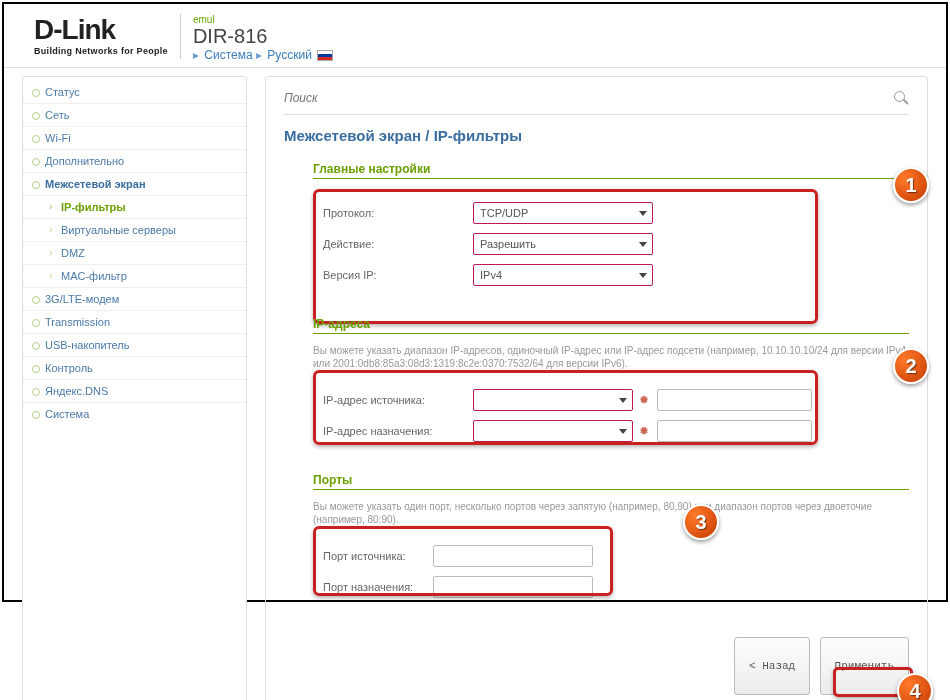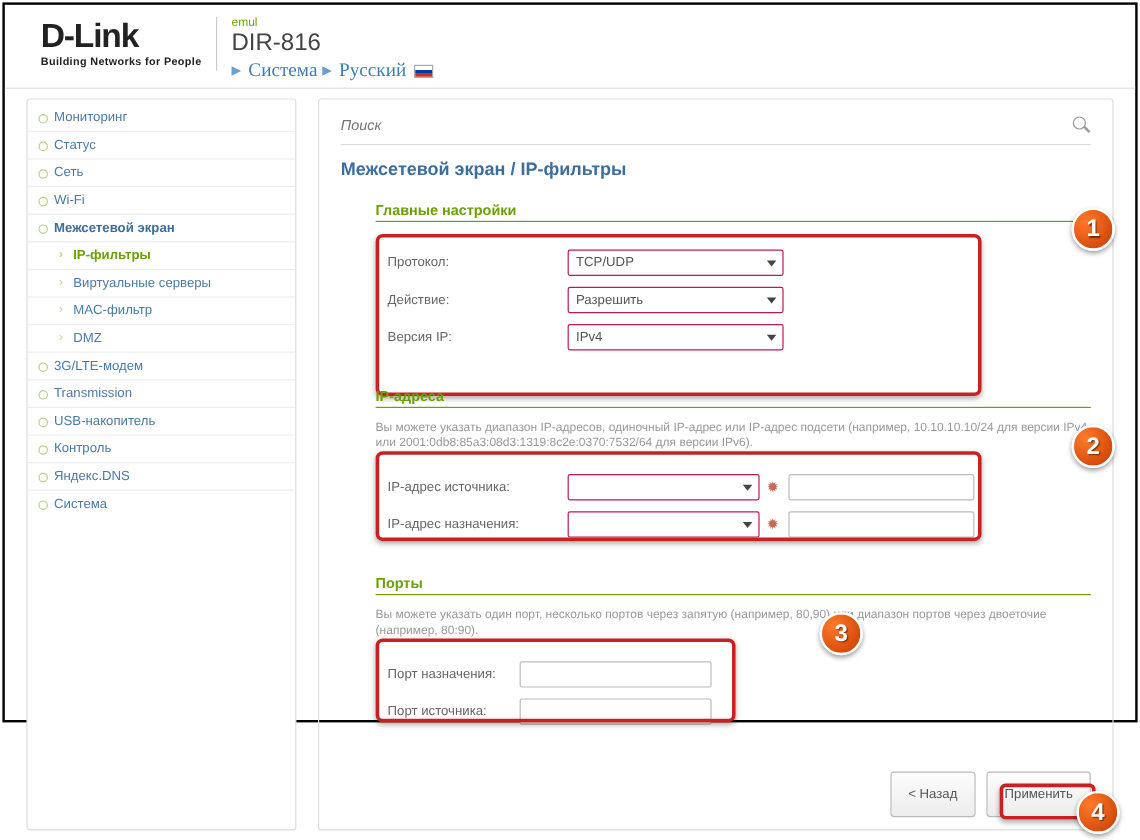--- a/index.html
+++ b/index.html
@@ -6,21 +6,21 @@
   body { font-family: Arial, sans-serif; font-size: 12px; background: #fff; color: #555; width: 950px; height: 700px; position: relative; overflow: hidden; }
   .frame { border: 2px solid #000; width: 946px; height: 600px; margin: 2px; position: relative; background: #fff; }
   .header { display: flex; align-items: flex-start; padding: 10px 30px 5px 30px; border-bottom: 1px solid #e0e0e0; }
   .logo { }
   .logo .brand { font-size: 28px; font-weight: 900; color: #222; letter-spacing: -1px; }
   .logo .tag { font-size: 9px; color: #222; font-weight: bold; letter-spacing: 0.3px; }
   .divider { width: 1px; background: #ccc; height: 45px; margin: 0 12px; }
   .device { }
   .device .emul { font-size: 10px; color: #68a900; }
   .device .model { font-size: 20px; color: #444; font-weight: 400; }
-  .device .crumbs { font-size: 16px; color: #3b7dbd; font-family: Liberation Serif, serif; }
+  .device .crumbs { font-size: 12px; color: #3b7dbd; }
   .device .crumbs .tri { color: #6aa0d0; margin-right: 2px; }
   .flag { display: inline-block; width: 16px; height: 11px; vertical-align: middle; background: linear-gradient(to bottom, #fff 33%, #0039a6 33%, #0039a6 66%, #d52b1e 66%); border: 1px solid #aaa; margin-left: 2px; }
 
   .body { display: flex; padding: 8px 18px; gap: 18px; }
   .sidebar { width: 225px; border: 1px solid #ddd; border-radius: 3px; padding: 4px 0; background: #fff; }
   .nav-item { padding: 5px 10px 5px 22px; border-bottom: 1px solid #eee; color: #4a7aa8; font-size: 11px; cursor: pointer; position: relative; }
   .nav-item:last-child { border-bottom: none; }
   .nav-item::before { content: ''; position: absolute; left: 9px; top: 8px; width: 6px; height: 6px; border-radius: 50%; border: 1px solid #b8d088; background: #fff; }
   .nav-item.active { font-weight: bold; color: #3a6da0; }
   .sub-item { padding: 5px 10px 5px 38px; border-bottom: 1px solid #eee; color: #4a7aa8; font-size: 11px; cursor: pointer; position: relative; }
@@ -47,21 +47,21 @@
   .help { color: #999; font-size: 10px; line-height: 1.3; margin-bottom: 6px; }
 
   .sel.sm { width: 160px; }
   .ip-icon { margin-left: 6px; color: #c65; font-size: 12px; }
   .ip-range { width: 155px; height: 22px; border: 1px solid #bbb; border-radius: 2px; margin-left: 8px; }
 
   .hl-box { position: absolute; border: 3px solid #c92020; border-radius: 6px; box-shadow: 0 2px 4px rgba(0,0,0,0.3); pointer-events: none; }
   .bubble { position: absolute; width: 36px; height: 36px; border-radius: 50%; background: radial-gradient(circle at 30% 30%, #ff7a2a, #c63a00); color: #fff; font-size: 20px; font-weight: bold; display: flex; align-items: center; justify-content: center; border: 2px solid #fff; box-shadow: 0 2px 4px rgba(0,0,0,0.4); text-shadow: 1px 1px 1px rgba(0,0,0,0.5); }
 
   .btns { text-align: right; padding-top: 8px; }
-  .btn { display: inline-block; background: linear-gradient(#fdfdfd,#ececec); border: 1px solid #bbb; border-radius: 3px; padding: 12px 14px; font-size: 11px; color: #555; margin-left: 6px; cursor: pointer; }
+  .btn { display: inline-block; background: linear-gradient(#fdfdfd,#ececec); border: 1px solid #bbb; border-radius: 3px; padding: 22px 14px; font-size: 11px; color: #555; margin-left: 6px; cursor: pointer; font-family: Liberation Mono, monospace; }
 
   #hl1 { left: 0px; top: 0px; width: 505px; height: 135px; }
   #b1 { right: -20px; top: -22px; }
   #hl2 { left: 0px; top: 28px; width: 505px; height: 75px; }
   #b2 { right: -20px; top: 5px; }
   #hl3 { left: 0px; top: 30px; width: 300px; height: 70px; }
   #b3 { right: 190px; top: 7px; }
   .btn-hl { position: absolute; border: 3px solid #c92020; border-radius: 5px; box-shadow: 0 2px 4px rgba(0,0,0,0.3); pointer-events:none; right: 14px; bottom: 8px; width: 80px; height: 30px; }
   #b4 { position: absolute; right: -6px; bottom: -4px; }
 </style>
@@ -83,29 +83,29 @@
         <span>Система</span>
         <span class="tri">▸</span>
         <span>Русский</span>
         <span class="flag"></span>
       </div>
     </div>
   </div>
 
   <div class="body">
     <div class="sidebar">
-      <div class="nav-item">Мониторинг</div>
       <div class="nav-item">Статус</div>
       <div class="nav-item">Сеть</div>
       <div class="nav-item">Wi-Fi</div>
+      <div class="nav-item">Дополнительно</div>
       <div class="nav-item active">Межсетевой экран</div>
       <div class="sub-item active">IP-фильтры</div>
       <div class="sub-item">Виртуальные серверы</div>
+      <div class="sub-item">DMZ</div>
       <div class="sub-item">MAC-фильтр</div>
-      <div class="sub-item">DMZ</div>
       <div class="nav-item">3G/LTE-модем</div>
       <div class="nav-item">Transmission</div>
       <div class="nav-item">USB-накопитель</div>
       <div class="nav-item">Контроль</div>
       <div class="nav-item">Яндекс.DNS</div>
       <div class="nav-item">Система</div>
     </div>
 
     <div class="main">
       <div class="searchbar">
@@ -169,25 +169,25 @@
         </div>
       </div>
 
       <div class="section">
         <div class="section-title">Порты</div>
         <div class="help">Вы можете указать один порт, несколько портов через запятую (например, 80,90) или диапазон портов через двоеточие (например, 80:90).</div>
         <div style="position:relative; padding:4px 8px;">
           <div class="hl-box" id="hl3" style="top:-6px;"></div>
           <div class="bubble" id="b3" style="top:-28px;">3</div>
           <div class="row">
-            <div class="lbl" style="width:110px">Порт назначения:</div>
+            <div class="lbl" style="width:110px">Порт источника:</div>
             <input class="txt" style="width: 160px;" type="text">
           </div>
           <div class="row">
-            <div class="lbl" style="width:110px">Порт источника:</div>
+            <div class="lbl" style="width:110px">Порт назначения:</div>
             <input class="txt" style="width: 160px;" type="text">
           </div>
         </div>
       </div>
 
       <div class="btns">
         <span class="btn">&lt; Назад</span>
         <span class="btn">Применить</span>
       </div>
       <div class="btn-hl"></div>

